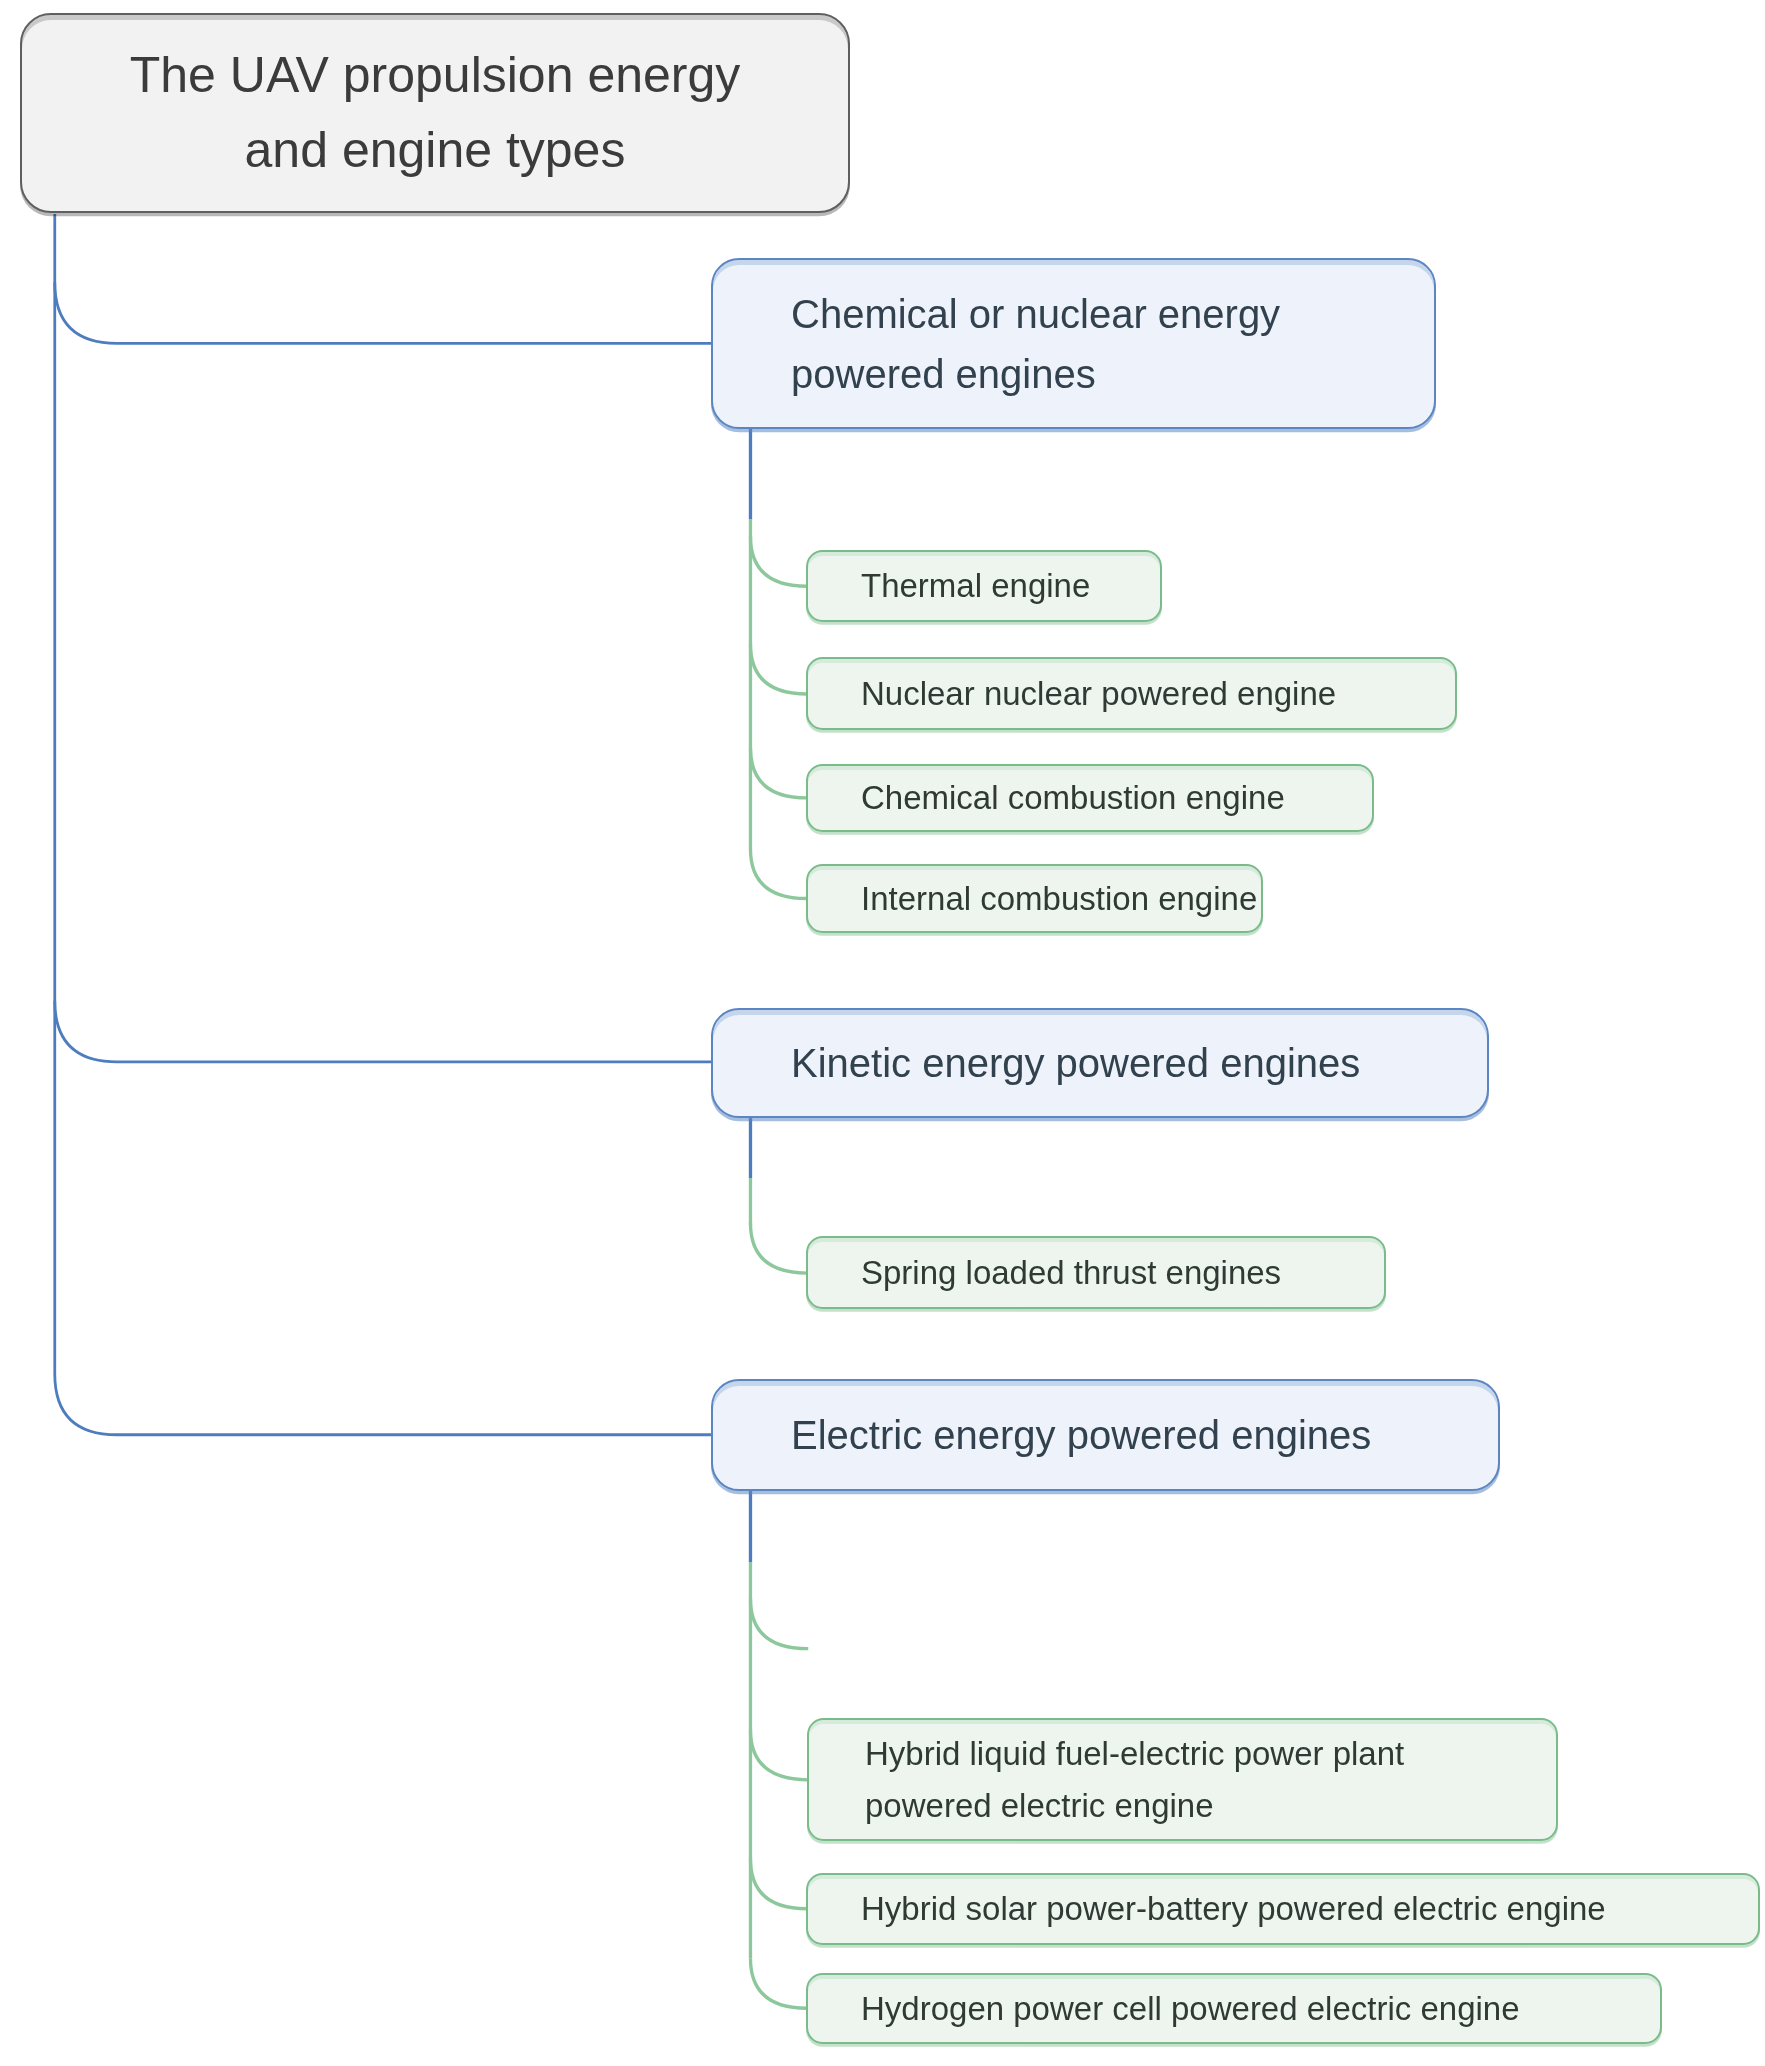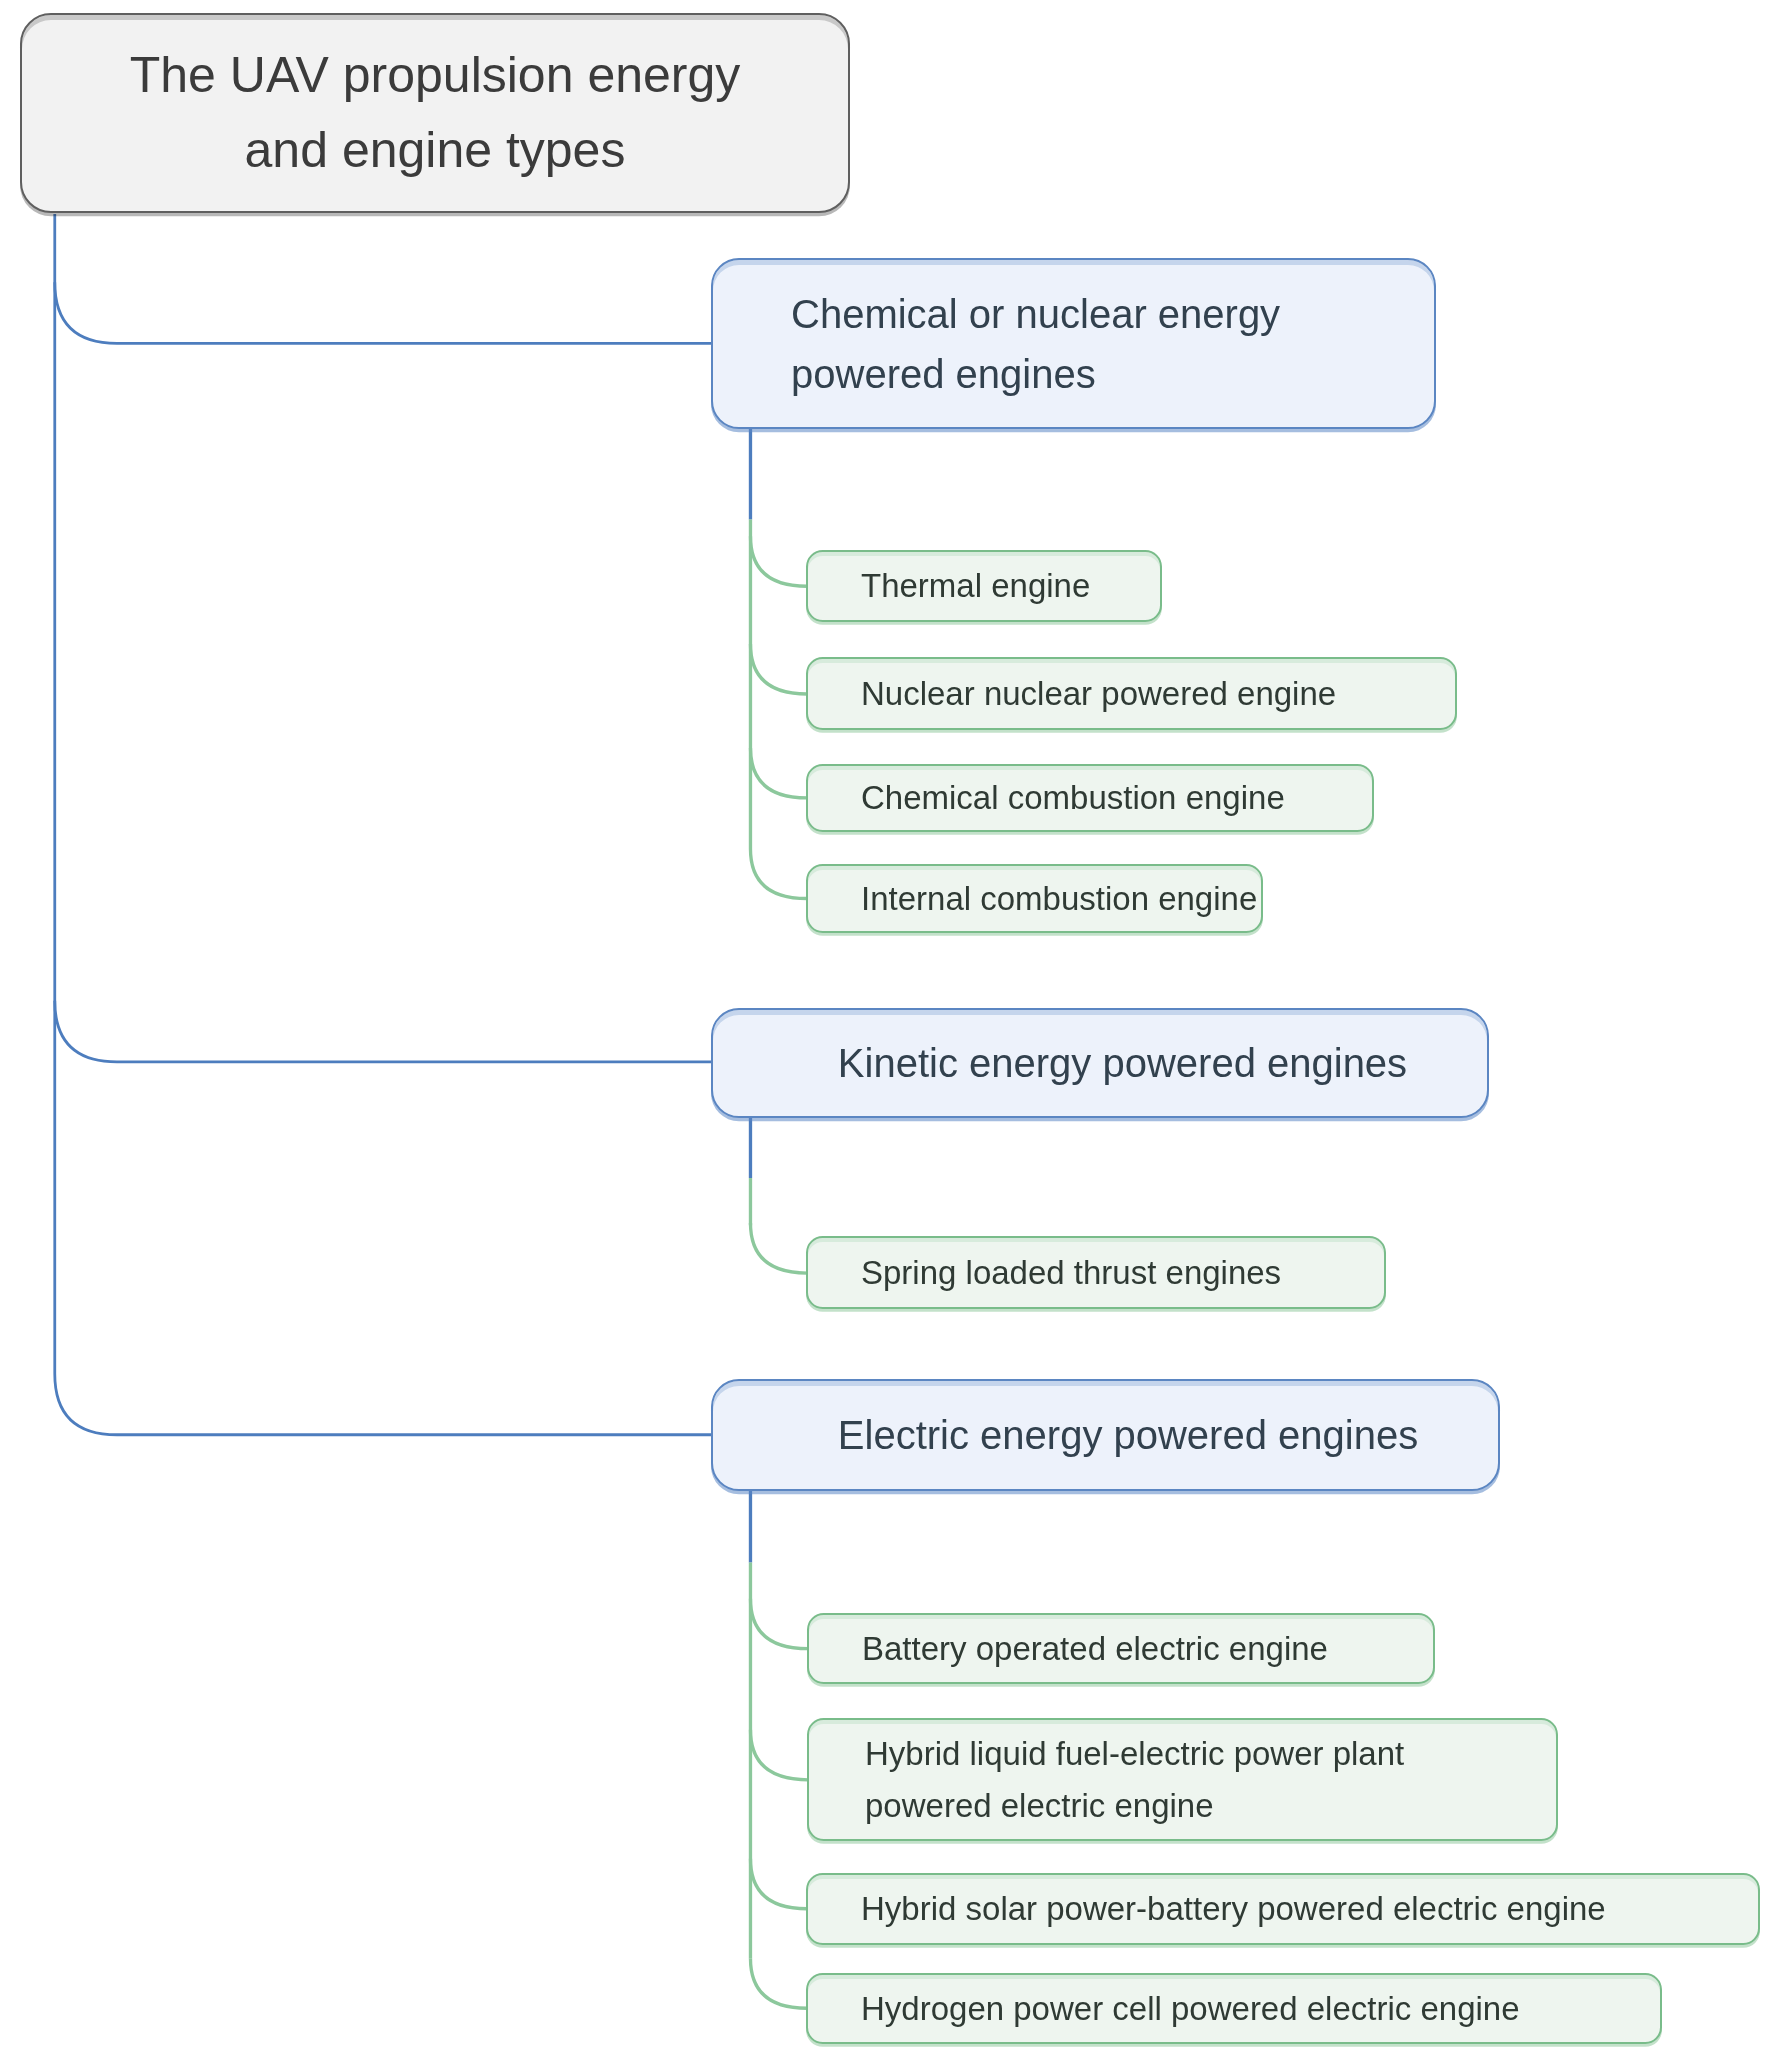--- a/index.html
+++ b/index.html
@@ -28,21 +28,20 @@
     padding:0 78px;
   }
   .branch{
     background:var(--branch-fill,#edf2fb);
     border:2.8px solid var(--branch-border,#5b86c2);
     border-radius:28px;
     box-shadow:inset 0 5px 0 #c5d5ec, 0 3.3px 0 rgba(91,134,196,0.55);
     color:var(--branch-text,#32414e);
     font-size:40px;line-height:1.5;
     padding:0 33px 0 78px;
-    justify-content:center;
   }
   .child{
     background:var(--child-fill,#eef5ef);
     border:2.2px solid var(--child-border,#79bc8a);
     border-radius:16.7px;
     box-shadow:inset 0 3.9px 0 #d7ebdc, 0 2.8px 0 rgba(121,188,138,0.45);
     color:var(--child-text,#2f3a34);
     font-size:33px;line-height:1.55;
     padding:0 22px 0 53px;
     white-space:nowrap;
@@ -105,23 +104,20 @@
     <span>Chemical combustion engine</span>
   </div>
   <div class="node child" style="left:806px;top:864px;width:457px;height:69px;">
     <span>Internal combustion engine</span>
   </div>
 
   <div class="node child" style="left:806px;top:1236px;width:580px;height:73px;">
     <span>Spring loaded thrust engines</span>
   </div>
 
-  <div class="node child" style="left:807px;top:1613px;width:628px;height:71px;">
-    <span>Battery operated electric engine</span>
-  </div>
   <div class="node child wrap" style="left:807px;top:1718px;width:751px;height:123px;padding-left:56px;">
     <span>Hybrid liquid fuel-electric power plant powered electric engine</span>
   </div>
   <div class="node child" style="left:806px;top:1973px;width:856px;height:71px;">
     <span>Hydrogen power cell powered electric engine</span>
   </div>
   <div class="node child" style="left:806px;top:1873px;width:954px;height:72px;">
     <span>Hybrid solar power-battery powered electric engine</span>
   </div>
 

